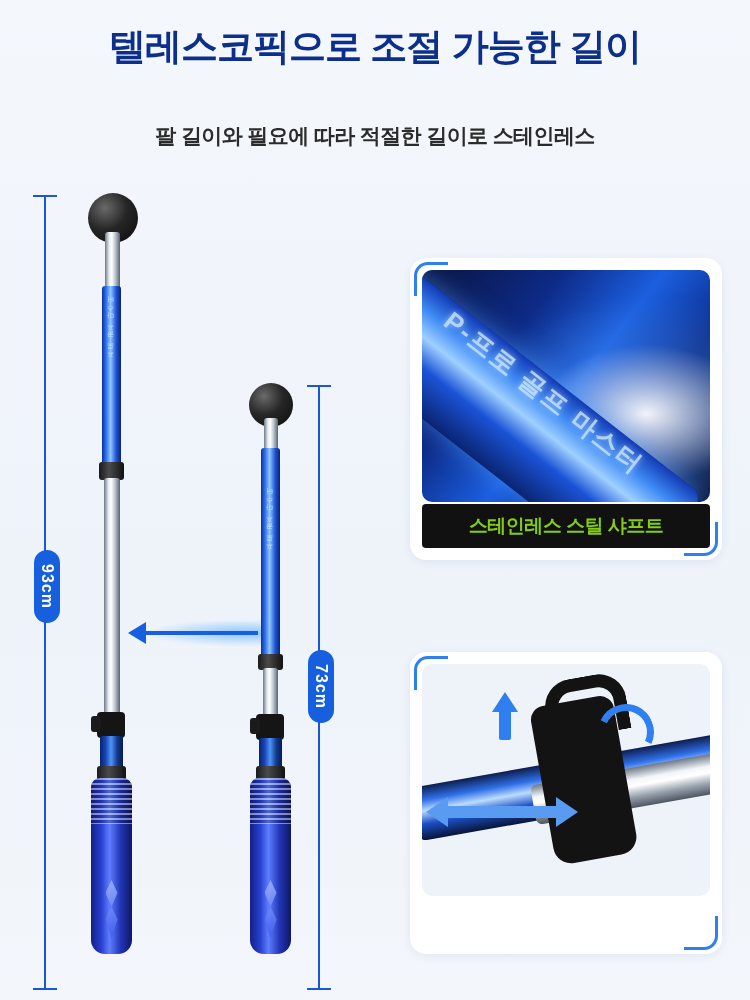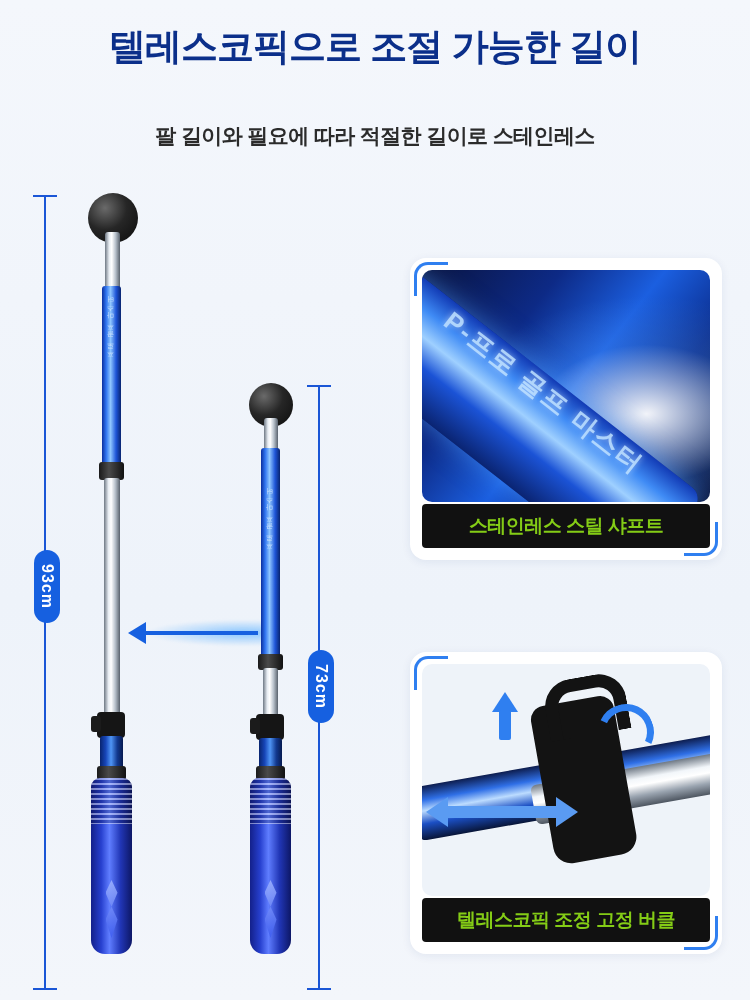--- a/index.html
+++ b/index.html
@@ -321,16 +321,15 @@
         <div class="bar2"></div>
         <div class="clamp"></div>
         <div class="arrow-up"></div>
         <div class="arrow-up-stem"></div>
         <div class="curve"></div>
         <div class="dbl"></div>
       </div>
     </div>
     <div class="corner tl"></div>
     <div class="corner br"></div>
-    <div class="card-caption">텔레스코픽 조정 고정 버클</div>
   </div>
 
 </div>
 
 </body></html>

